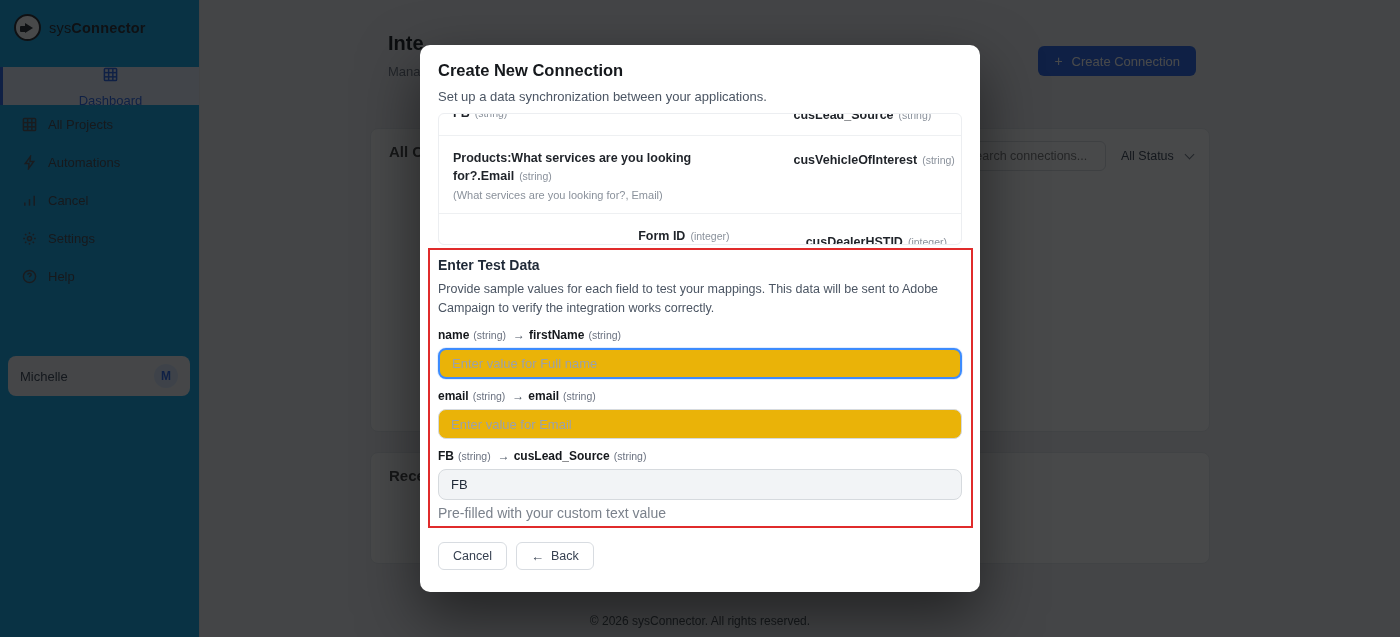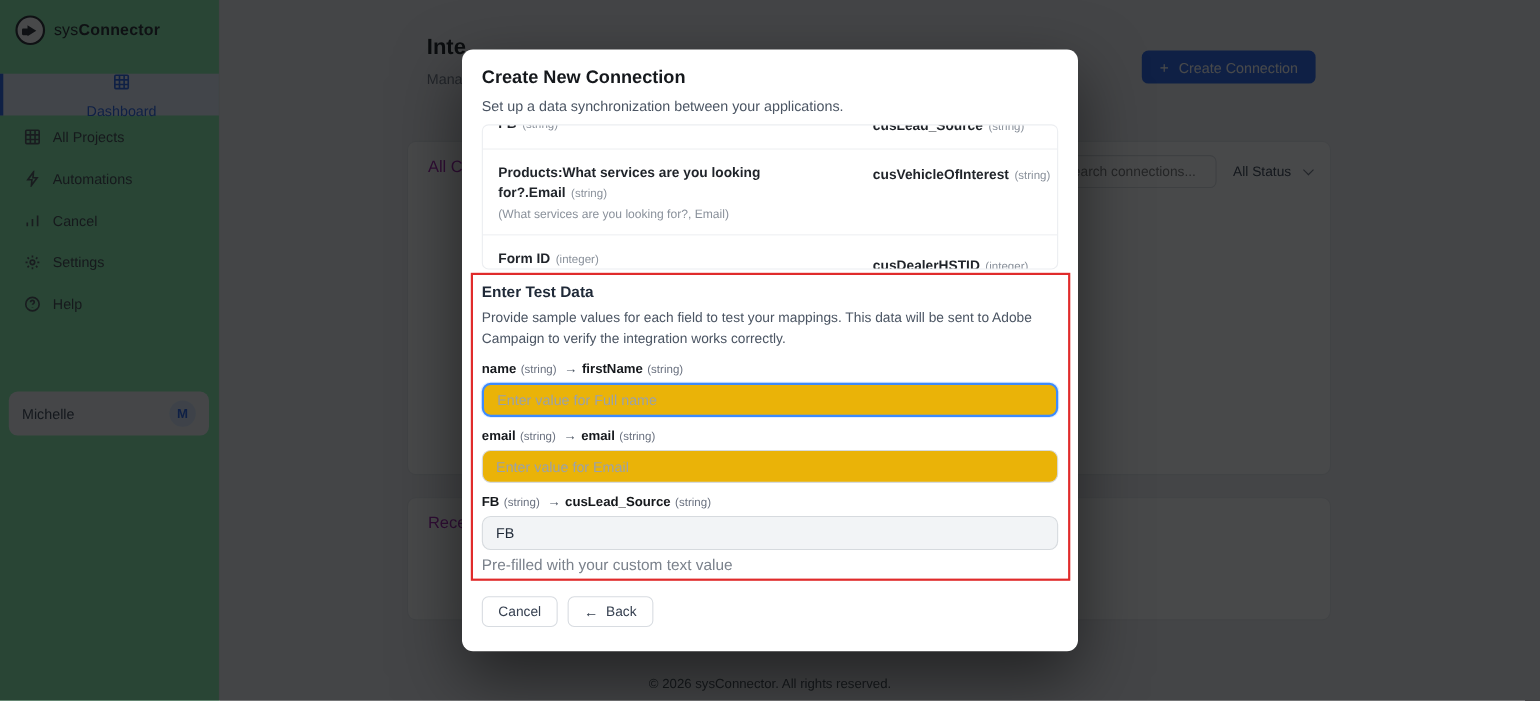--- a/index.html
+++ b/index.html
@@ -7,21 +7,21 @@
   body {
     position:relative; overflow:hidden;
     background:#eef0f1;
     font-family:"Liberation Sans", sans-serif;
     color:#1f2329;
   }
 
   
   .sidebar {
     position:absolute; left:0; top:0; width:200px; height:637px;
-    background:#86efac; border-right:1px solid #e7e9ec;
+    background:#0ea5e9; border-right:1px solid #e7e9ec;
   }
   .logo-row { display:flex; align-items:center; gap:8px; padding:14px 14px; }
   .logo-badge {
     width:27px; height:27px; border-radius:50%;
     border:2.5px solid #23282e; display:flex; align-items:center; justify-content:center;
     position:relative; background:#fff;
   }
   .logo-badge .plug {
     width:0; height:0; border-left:8px solid #23282e;
     border-top:5px solid transparent; border-bottom:5px solid transparent; margin-left:3px;
@@ -60,21 +60,21 @@
     background:#2563eb; color:#fff; border:none; border-radius:6px;
     font-size:13px; padding:0 16px; display:flex; align-items:center; gap:9px;
     font-family:inherit; cursor:pointer;
   }
   .btn-create .plus { font-size:14px; font-weight:400; }
 
   .card { position:absolute; left:0; width:840px; background:#ffffff; border:1px solid #e5e7eb; border-radius:8px; }
   .card1 { top:128px; height:304px; }
   .card2 { top:452px; height:112px; }
   .card-head { display:flex; align-items:center; padding:14px 18px; }
-  .card-title { font-size:15px; font-weight:400; color:#a21caf; white-space:nowrap; }
+  .card-title { font-size:15px; font-weight:700; color:#404040; white-space:nowrap; }
   .search-input {
     position:absolute; left:585px; top:12px; width:150px; height:30px;
     border:1px solid #d6dade; border-radius:6px; font-size:12.5px; color:#374151;
     padding:0 10px; font-family:inherit; background:#fff;
   }
   .status-select {
     position:absolute; left:748px; top:12px; width:78px; height:30px;
     display:flex; align-items:center; justify-content:space-between;
     font-size:12.5px; color:#374151; padding:0 2px; cursor:pointer; white-space:nowrap;
   }
@@ -94,21 +94,21 @@
     background:#fff; border-radius:10px; padding:14px 18px 0;
     box-shadow:0 24px 60px rgba(0,0,0,.5);
   }
   .modal-title { font-size:16.5px; font-weight:700; color:#15181c; line-height:22px; margin-bottom:8px; }
   .modal-sub { font-size:13px; color:#4b5563; line-height:16px; margin-bottom:8px; }
 
   .map-scroll { height:132px; border:1px solid #eceef1; border-radius:6px; overflow:hidden; position:relative; }
   .map-row {
     display:flex; padding:12px 14px; border-bottom:1px solid #eef0f2; align-items:flex-start;gap:48px;
   }
-  .map-row:last-child { border-bottom:none; }
+  .map-row:last-child { border-bottom:none;text-align:right; }
   .map-row.clipped { margin-top:-23px; }
   .map-col-l { flex:0 0 58%; padding-right:10px; }
   .map-col-r { flex:1; padding-left:6px; padding-top:2px; }
   .f-name { font-size:12.5px; font-weight:700; color:#1f2329; }
   .f-type { font-size:10.5px; color:#8a919b; margin-left:5px; }
   .f-note { font-size:11px; color:#8a919b; margin-top:5px; }
 
   .test-heading { font-size:14px; font-weight:600; color:#1f2937; margin:12px 0 7px; }
   .test-desc { font-size:12.5px; color:#4b5563; line-height:19px; margin-bottom:6px; width:524px; }
 

